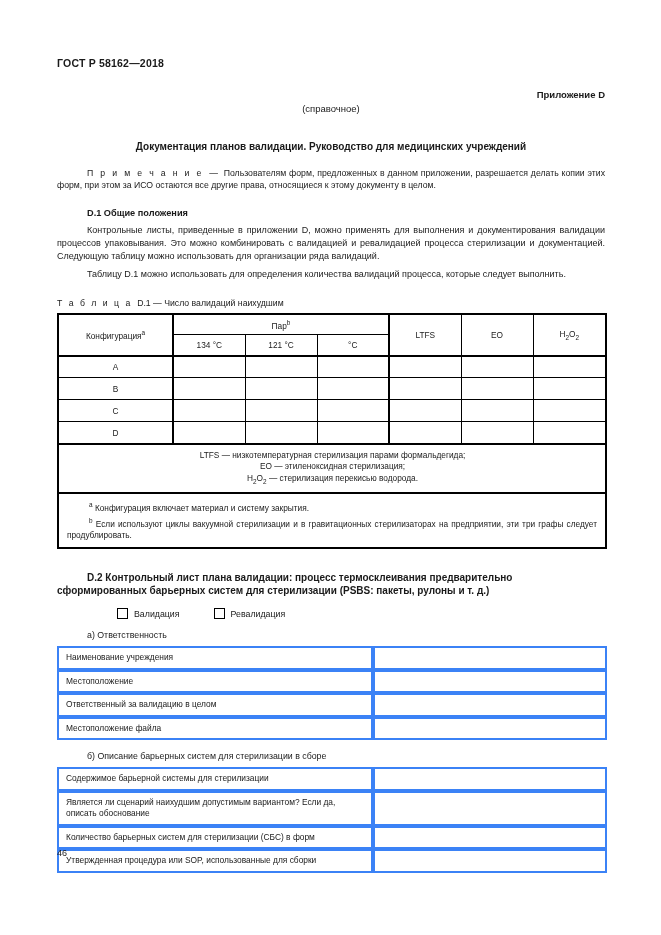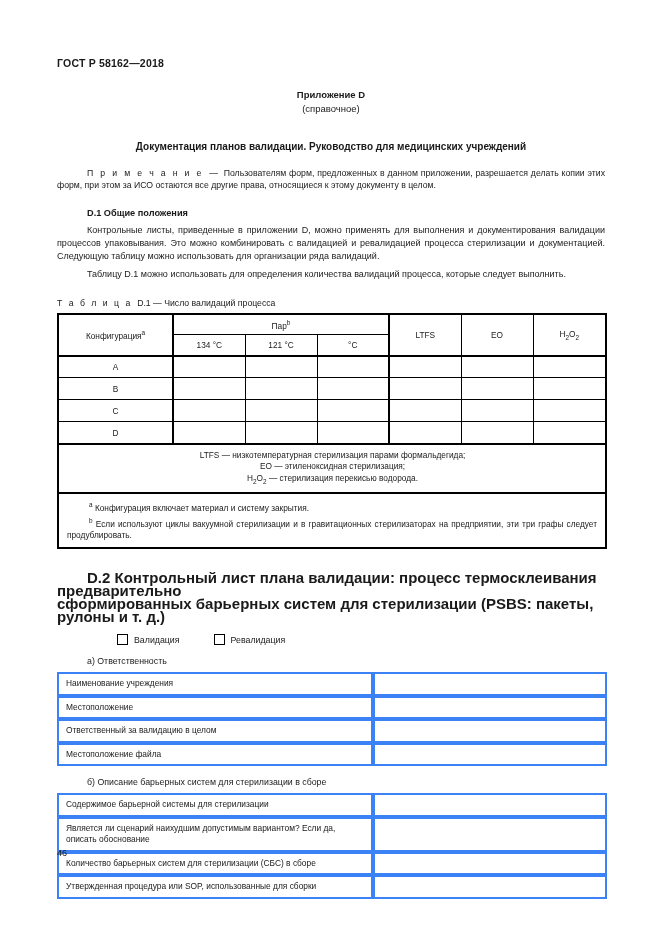--- a/index.html
+++ b/index.html
@@ -31,21 +31,21 @@
     font-weight: bold;
     letter-spacing: 0.2px;
   }
   .content {
     position: absolute;
     left: 57px;
     top: 88px;
     width: 548px;
   }
   .appendix-title {
-    text-align: center;
+    text-align: right;
     font-size: 9.5px;
     font-weight: bold;
     line-height: 14px;
     margin: 0;
   }
   .appendix-sub {
     text-align: center;
     font-size: 9.5px;
     font-weight: normal;
     line-height: 14px;
@@ -121,21 +121,21 @@
     text-align: justify !important;
     font-size: 8.3px;
     line-height: 11.8px;
     padding: 5px 8px 5px 8px !important;
   }
   .fn-indent { text-indent: 22px; display: block; }
   sup { font-size: 6.4px; vertical-align: super; }
   sub { font-size: 6.4px; vertical-align: sub; }
 
   .d2-head {
-    font-size: 15px;
+    font-size: 10px;
     font-weight: bold;
     line-height: 13px;
     margin: 22px 0 0 0;
     text-indent: 30px;
   }
   .checkrow {
     margin: 11px 0 0 0;
     padding-left: 60px;
     font-size: 8.8px;
     display: flex;
@@ -200,21 +200,21 @@
     <div class="appendix-sub">(справочное)</div>
 
     <div class="doc-title">Документация планов валидации. Руководство для медицинских учреждений</div>
 
     <p class="note-para"><span class="note-label">П р и м е ч а н и е</span>&nbsp; <span>—</span>&nbsp; <span>Пользователям форм, предложенных в данном приложении, разрешается делать копии этих форм, при этом за ИСО остаются все другие права, относящиеся к этому документу в целом.</span></p>
 
     <p class="section-head">D.1  Общие положения</p>
     <p class="body-para">Контрольные листы, приведенные в приложении D, можно применять для выполнения и документирования валидации процессов упаковывания. Это можно комбинировать с валидацией и ревалидацией процесса стерилизации и документацией. Следующую таблицу можно использовать для организации ряда валидаций.</p>
     <p class="body-para">Таблицу D.1 можно использовать для определения количества валидаций процесса, которые следует выполнить.</p>
 
-    <div class="table-caption"><span class="tbl-word">Т а б л и ц а</span>&nbsp; <span>D.1 — Число валидаций процесса</span></div>
+    <div class="table-caption"><span class="tbl-word">Т а б л и ц а</span>&nbsp; <span>D.1 — Число валидаций наихудшим</span></div>
 
     <table class="grid">
       <colgroup>
         <col style="width:115px">
         <col style="width:72px">
         <col style="width:72px">
         <col style="width:72px">
         <col style="width:72px">
         <col style="width:72px">
         <col style="width:73px">
@@ -330,21 +330,21 @@
       <tbody>
           <tr class="frow">
         <td class="ol ot">Содержимое барьерной системы для стерилизации</td>
         <td class="val mid orr ot"></td>
       </tr>
       <tr>
         <td class="ol jt">Является ли сценарий наихудшим допустимым вариантом? Если да, описать обоснование</td>
         <td class="val mid orr"></td>
       </tr>
       <tr class="frow">
-        <td class="ol">Количество барьерных систем для стерилизации (СБС) в сборе</td>
+        <td class="ol">Количество барьерных систем для стерилизации (СБС) в форм</td>
         <td class="val mid orr"></td>
       </tr>
       <tr class="frow">
         <td class="ol ob">Утвержденная процедура или SOP, использованные для сборки</td>
         <td class="val mid orr ob"></td>
       </tr>
     </tbody>
       </table>
 
   </div>

